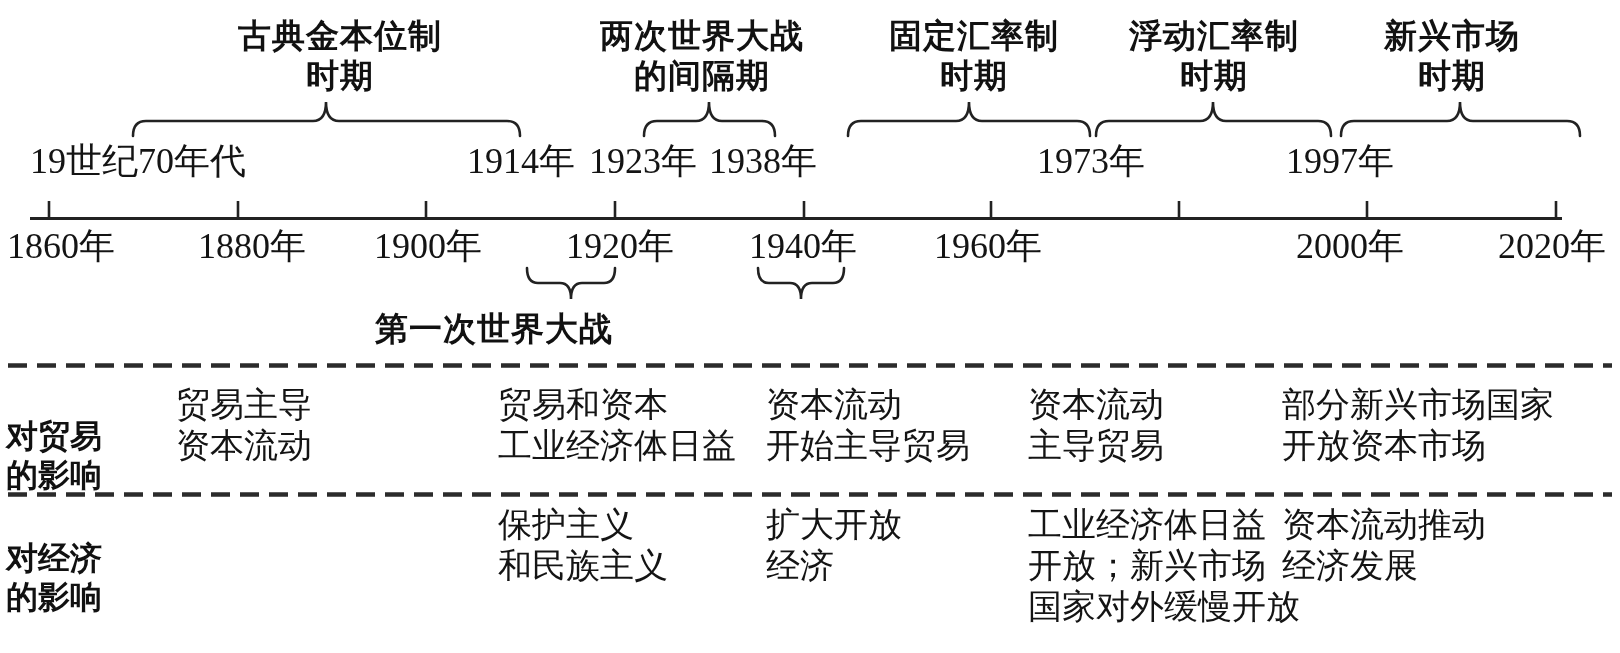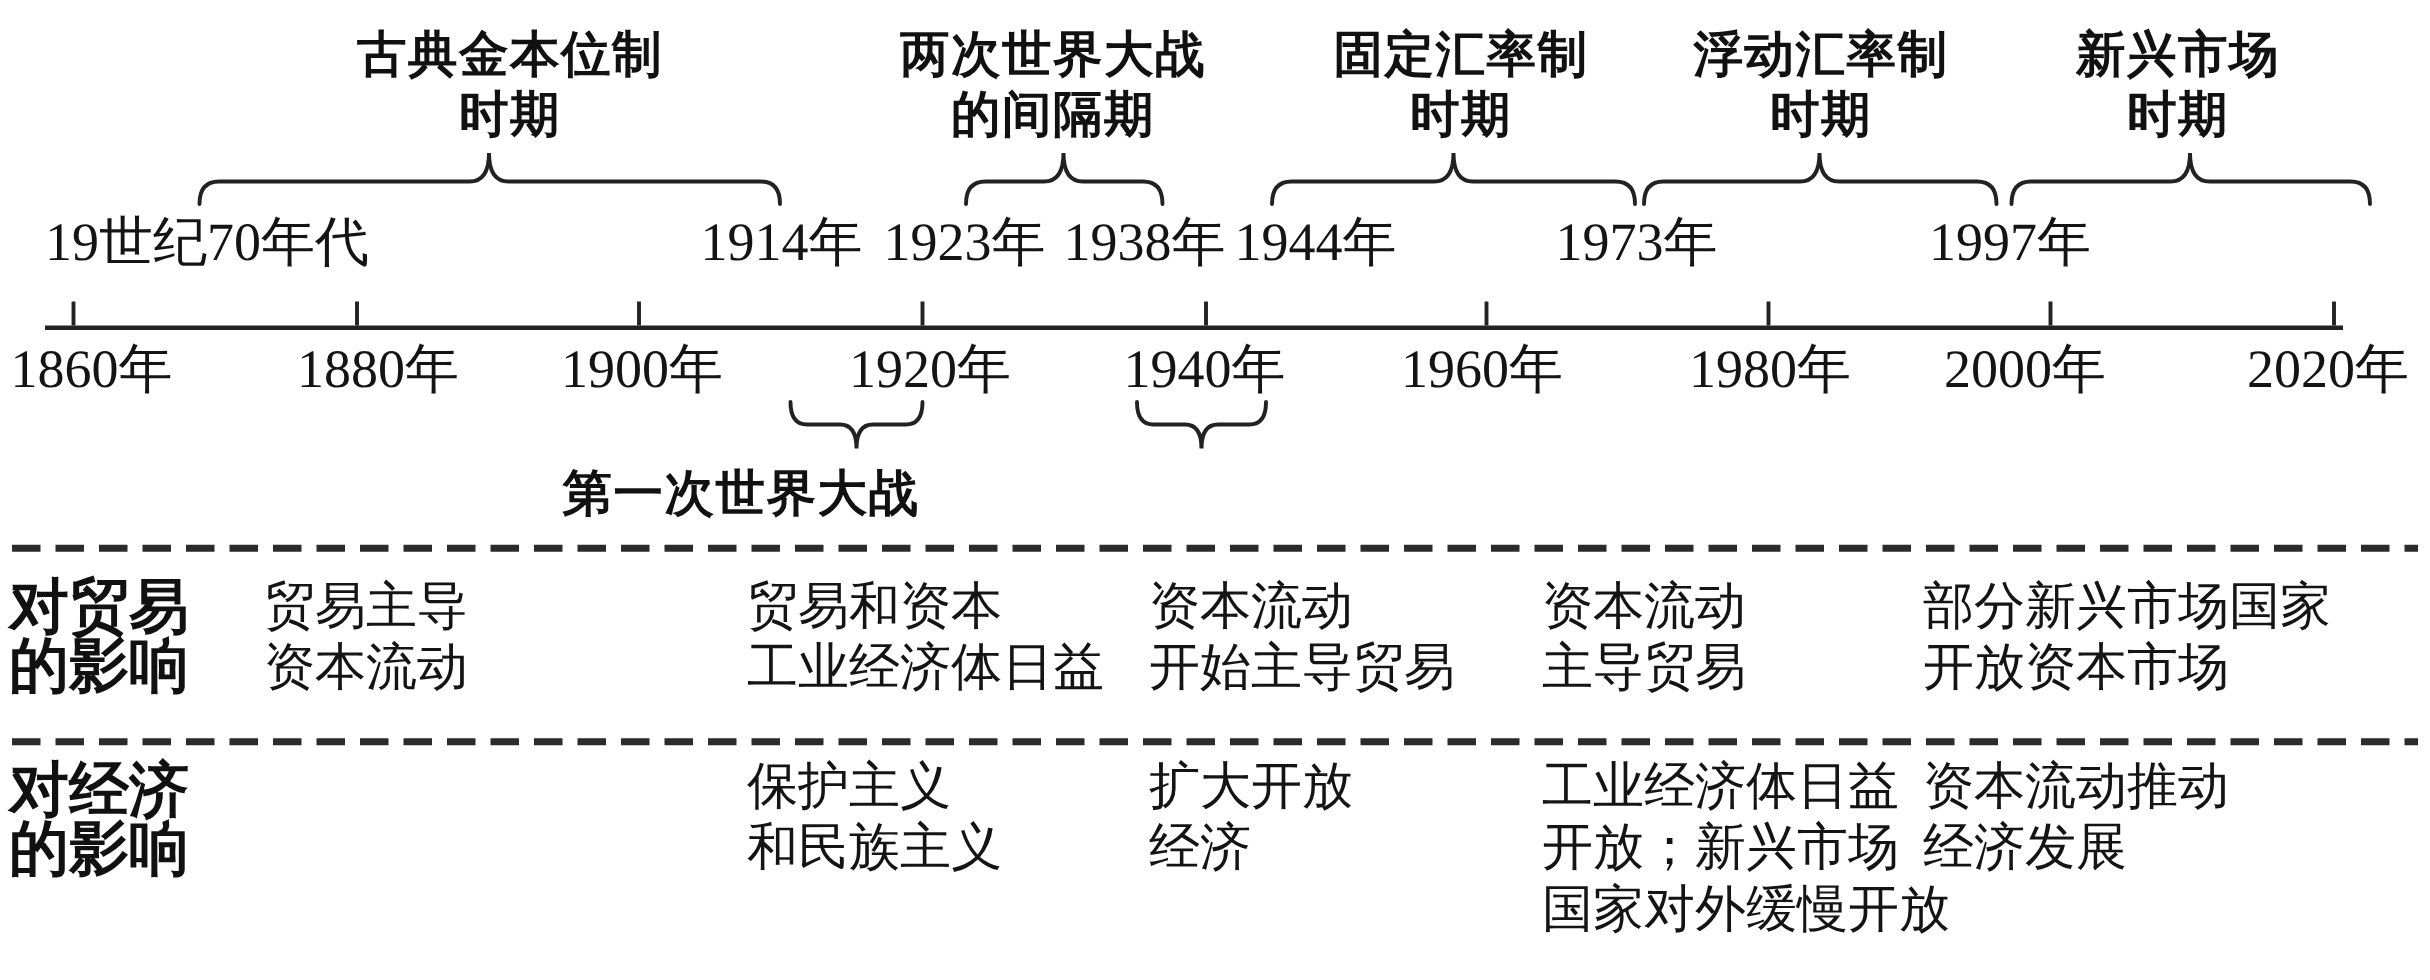--- a/index.html
+++ b/index.html
@@ -11,22 +11,22 @@
            font-weight:bold;font-size:33px;line-height:40px;
            white-space:pre-line;letter-spacing:1px;color:#111;}
   .year{position:absolute;width:280px;text-align:center;
         font-family:"Liberation Serif","DejaVu Serif",serif;
         font-size:36px;line-height:40px;color:#141414;}
   .tick-label{position:absolute;width:220px;text-align:center;
         font-family:"Liberation Serif","DejaVu Serif",serif;
         font-size:36px;line-height:40px;color:#141414;}
   .war{position:absolute;width:320px;text-align:left;
        font-weight:bold;font-size:33px;line-height:38px;letter-spacing:1px;color:#111;}
-  .row-label{position:absolute;left:6px;font-weight:bold;font-size:40px;line-height:39px;
-       white-space:pre-line;color:#111;}
+  .row-label{position:absolute;left:6px;font-weight:bold;font-size:32px;line-height:39px;
+       white-space:pre-line;color:#111;margin-top:31px;}
   .cell{position:absolute;width:380px;
        font-family:Liberation Serif, serif;
        font-size:34px;line-height:41px;white-space:pre-line;color:#141414;}
 </style>
 </head>
 <body>
 
 <div class="canvas">
 
   <svg class="layer" width="1620" height="653" viewBox="0 0 1620 653">
@@ -65,31 +65,29 @@
 时期</div>
   <div class="t-title" style="left:1054px;top:16px">浮动汇率制
 时期</div>
   <div class="t-title" style="left:1292px;top:16px">新兴市场
 时期</div>
 
   <div class="year" style="left:-2px;top:141px">19世纪70年代</div>
   <div class="year" style="left:381px;top:141px">1914年</div>
   <div class="year" style="left:503px;top:141px">1923年</div>
   <div class="year" style="left:623px;top:141px">1938年</div>
-  <div class="year" style="left:737px;top:141px">1944年</div>
   <div class="year" style="left:951px;top:141px">1973年</div>
   <div class="year" style="left:1200px;top:141px">1997年</div>
 
   <div class="tick-label" style="left:-49px;top:226px">1860年</div>
   <div class="tick-label" style="left:142px;top:226px">1880年</div>
   <div class="tick-label" style="left:318px;top:226px">1900年</div>
   <div class="tick-label" style="left:510px;top:226px">1920年</div>
   <div class="tick-label" style="left:693px;top:226px">1940年</div>
   <div class="tick-label" style="left:878px;top:226px">1960年</div>
-  <div class="tick-label" style="left:1070px;top:226px">1980年</div>
   <div class="tick-label" style="left:1240px;top:226px">2000年</div>
   <div class="tick-label" style="left:1442px;top:226px">2020年</div>
 
   <div class="war" style="left:375px;top:310px">第一次世界大战</div>
 
   <div class="row-label" style="top:386px">对贸易
 的影响</div>
   <div class="cell" style="left:176px;top:384px">贸易主导
 资本流动</div>
   <div class="cell" style="left:498px;top:384px">贸易和资本

